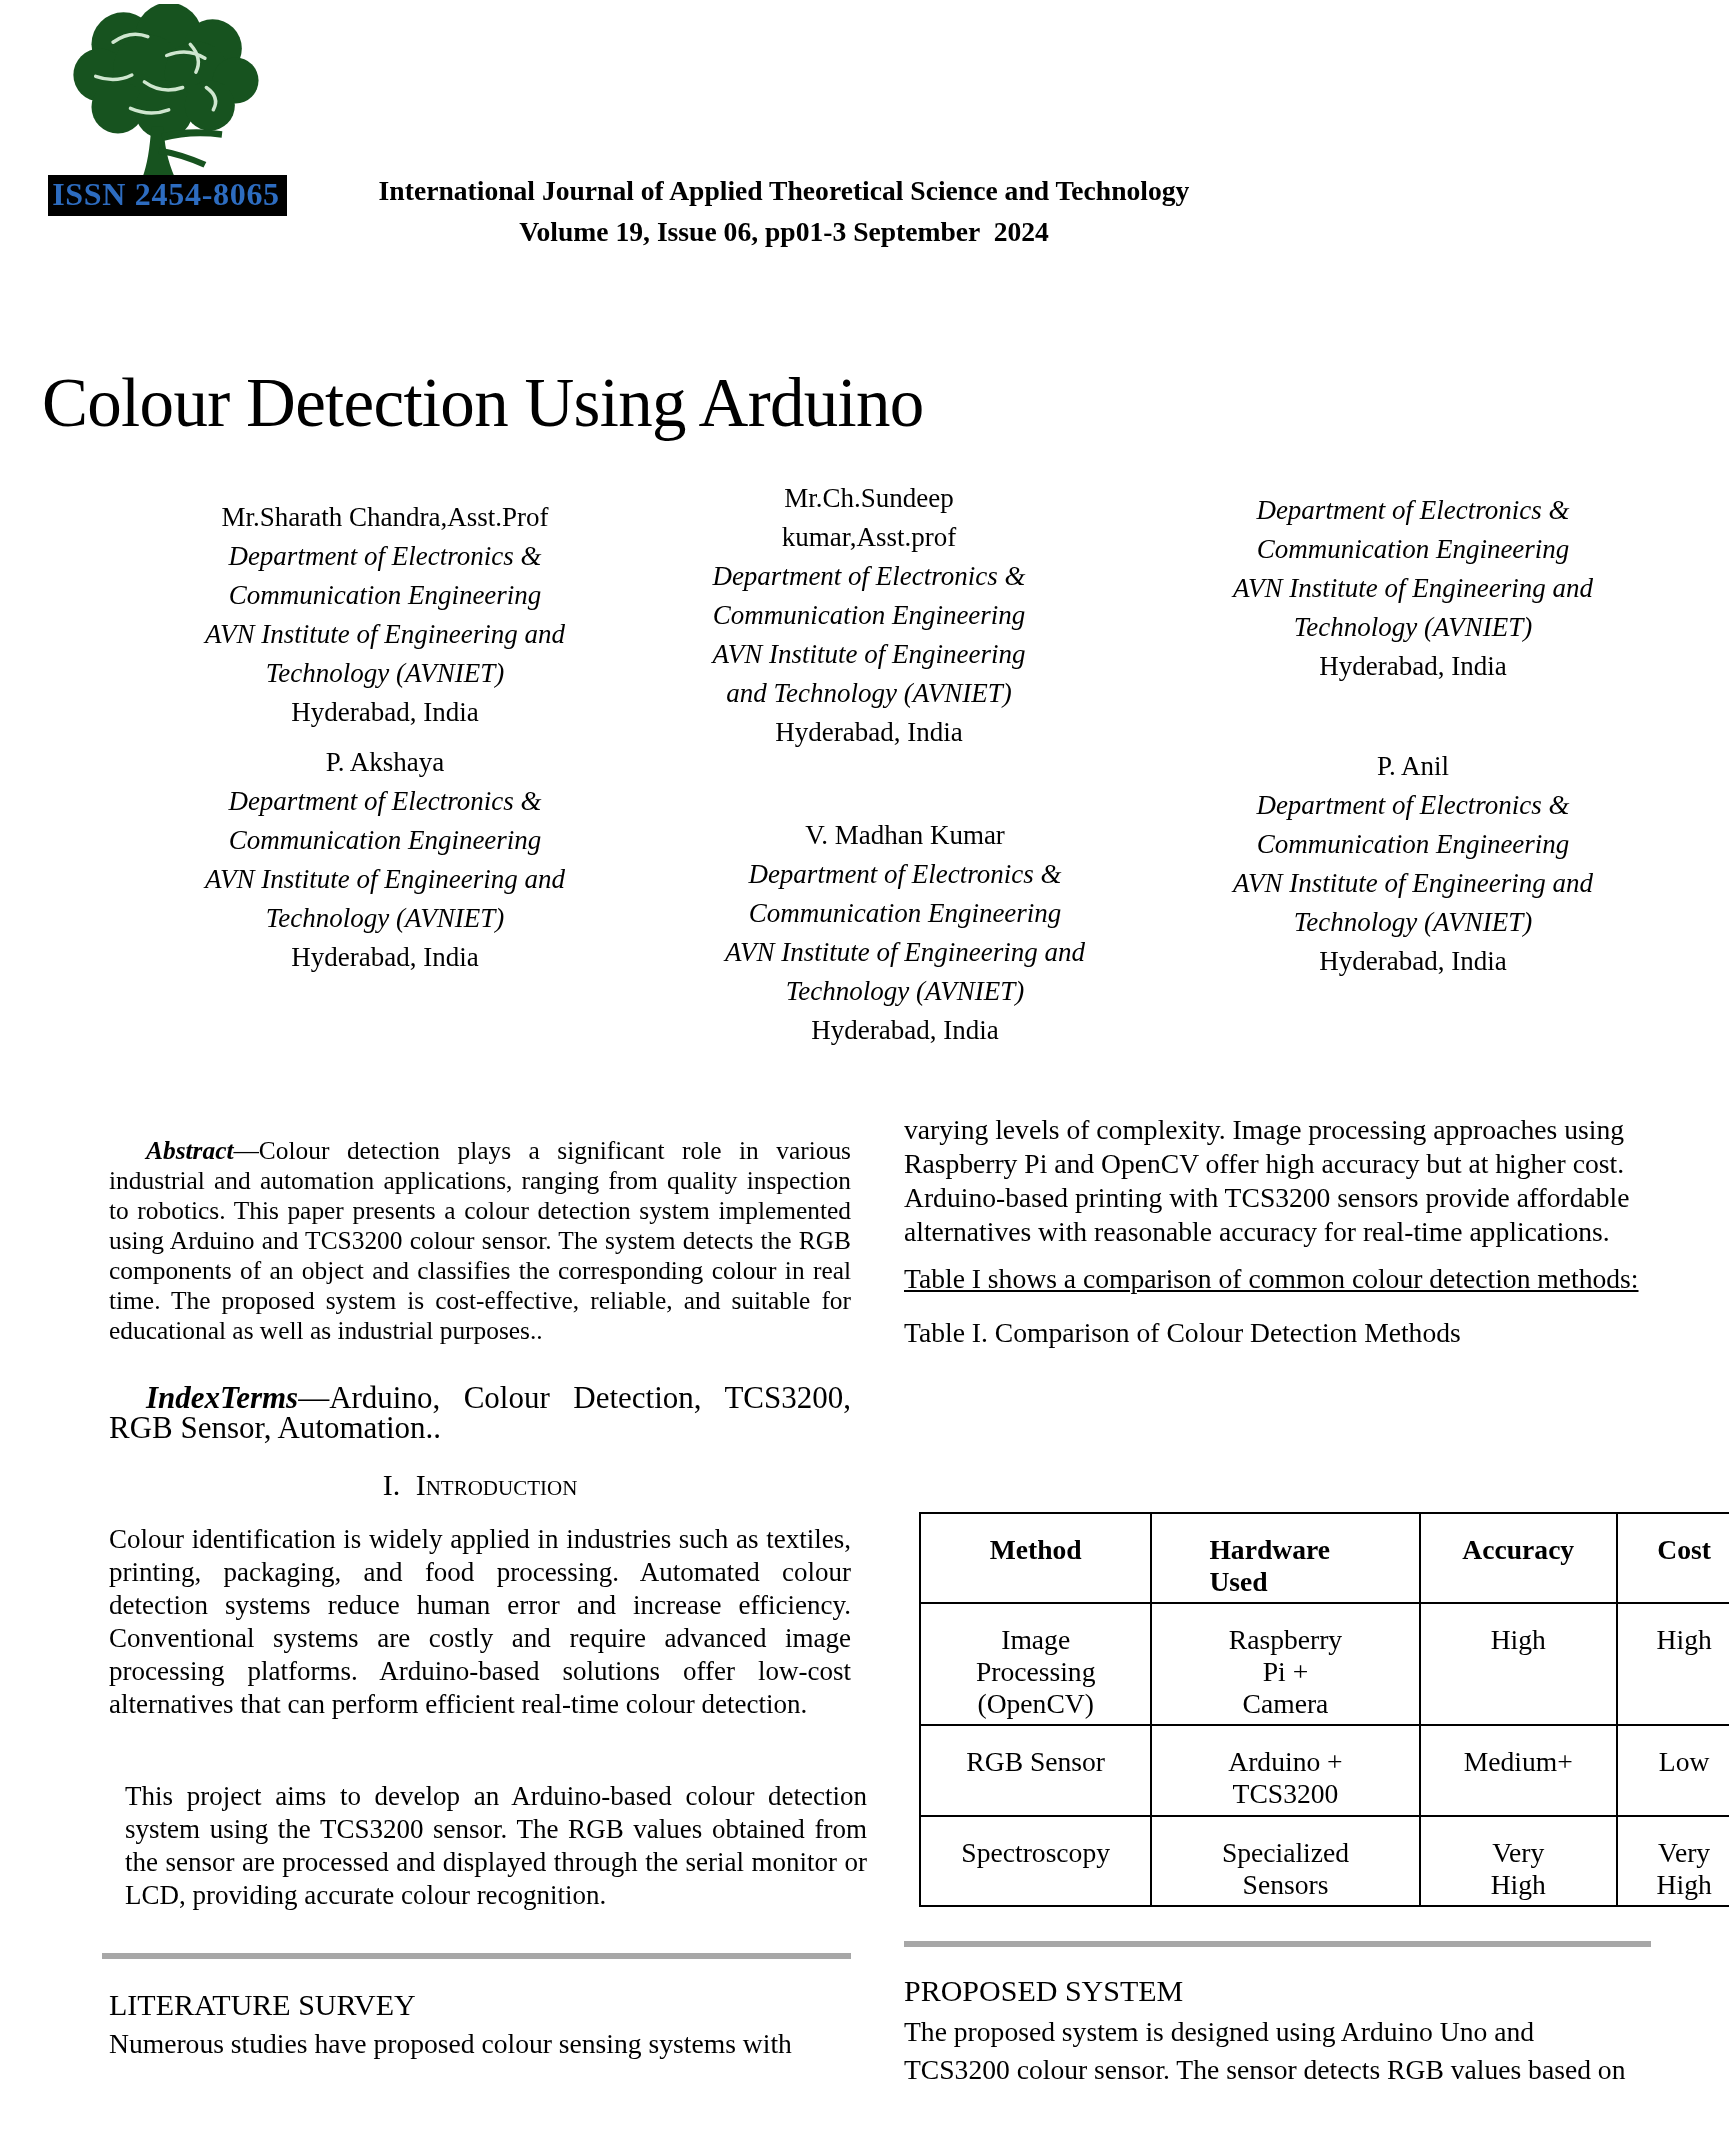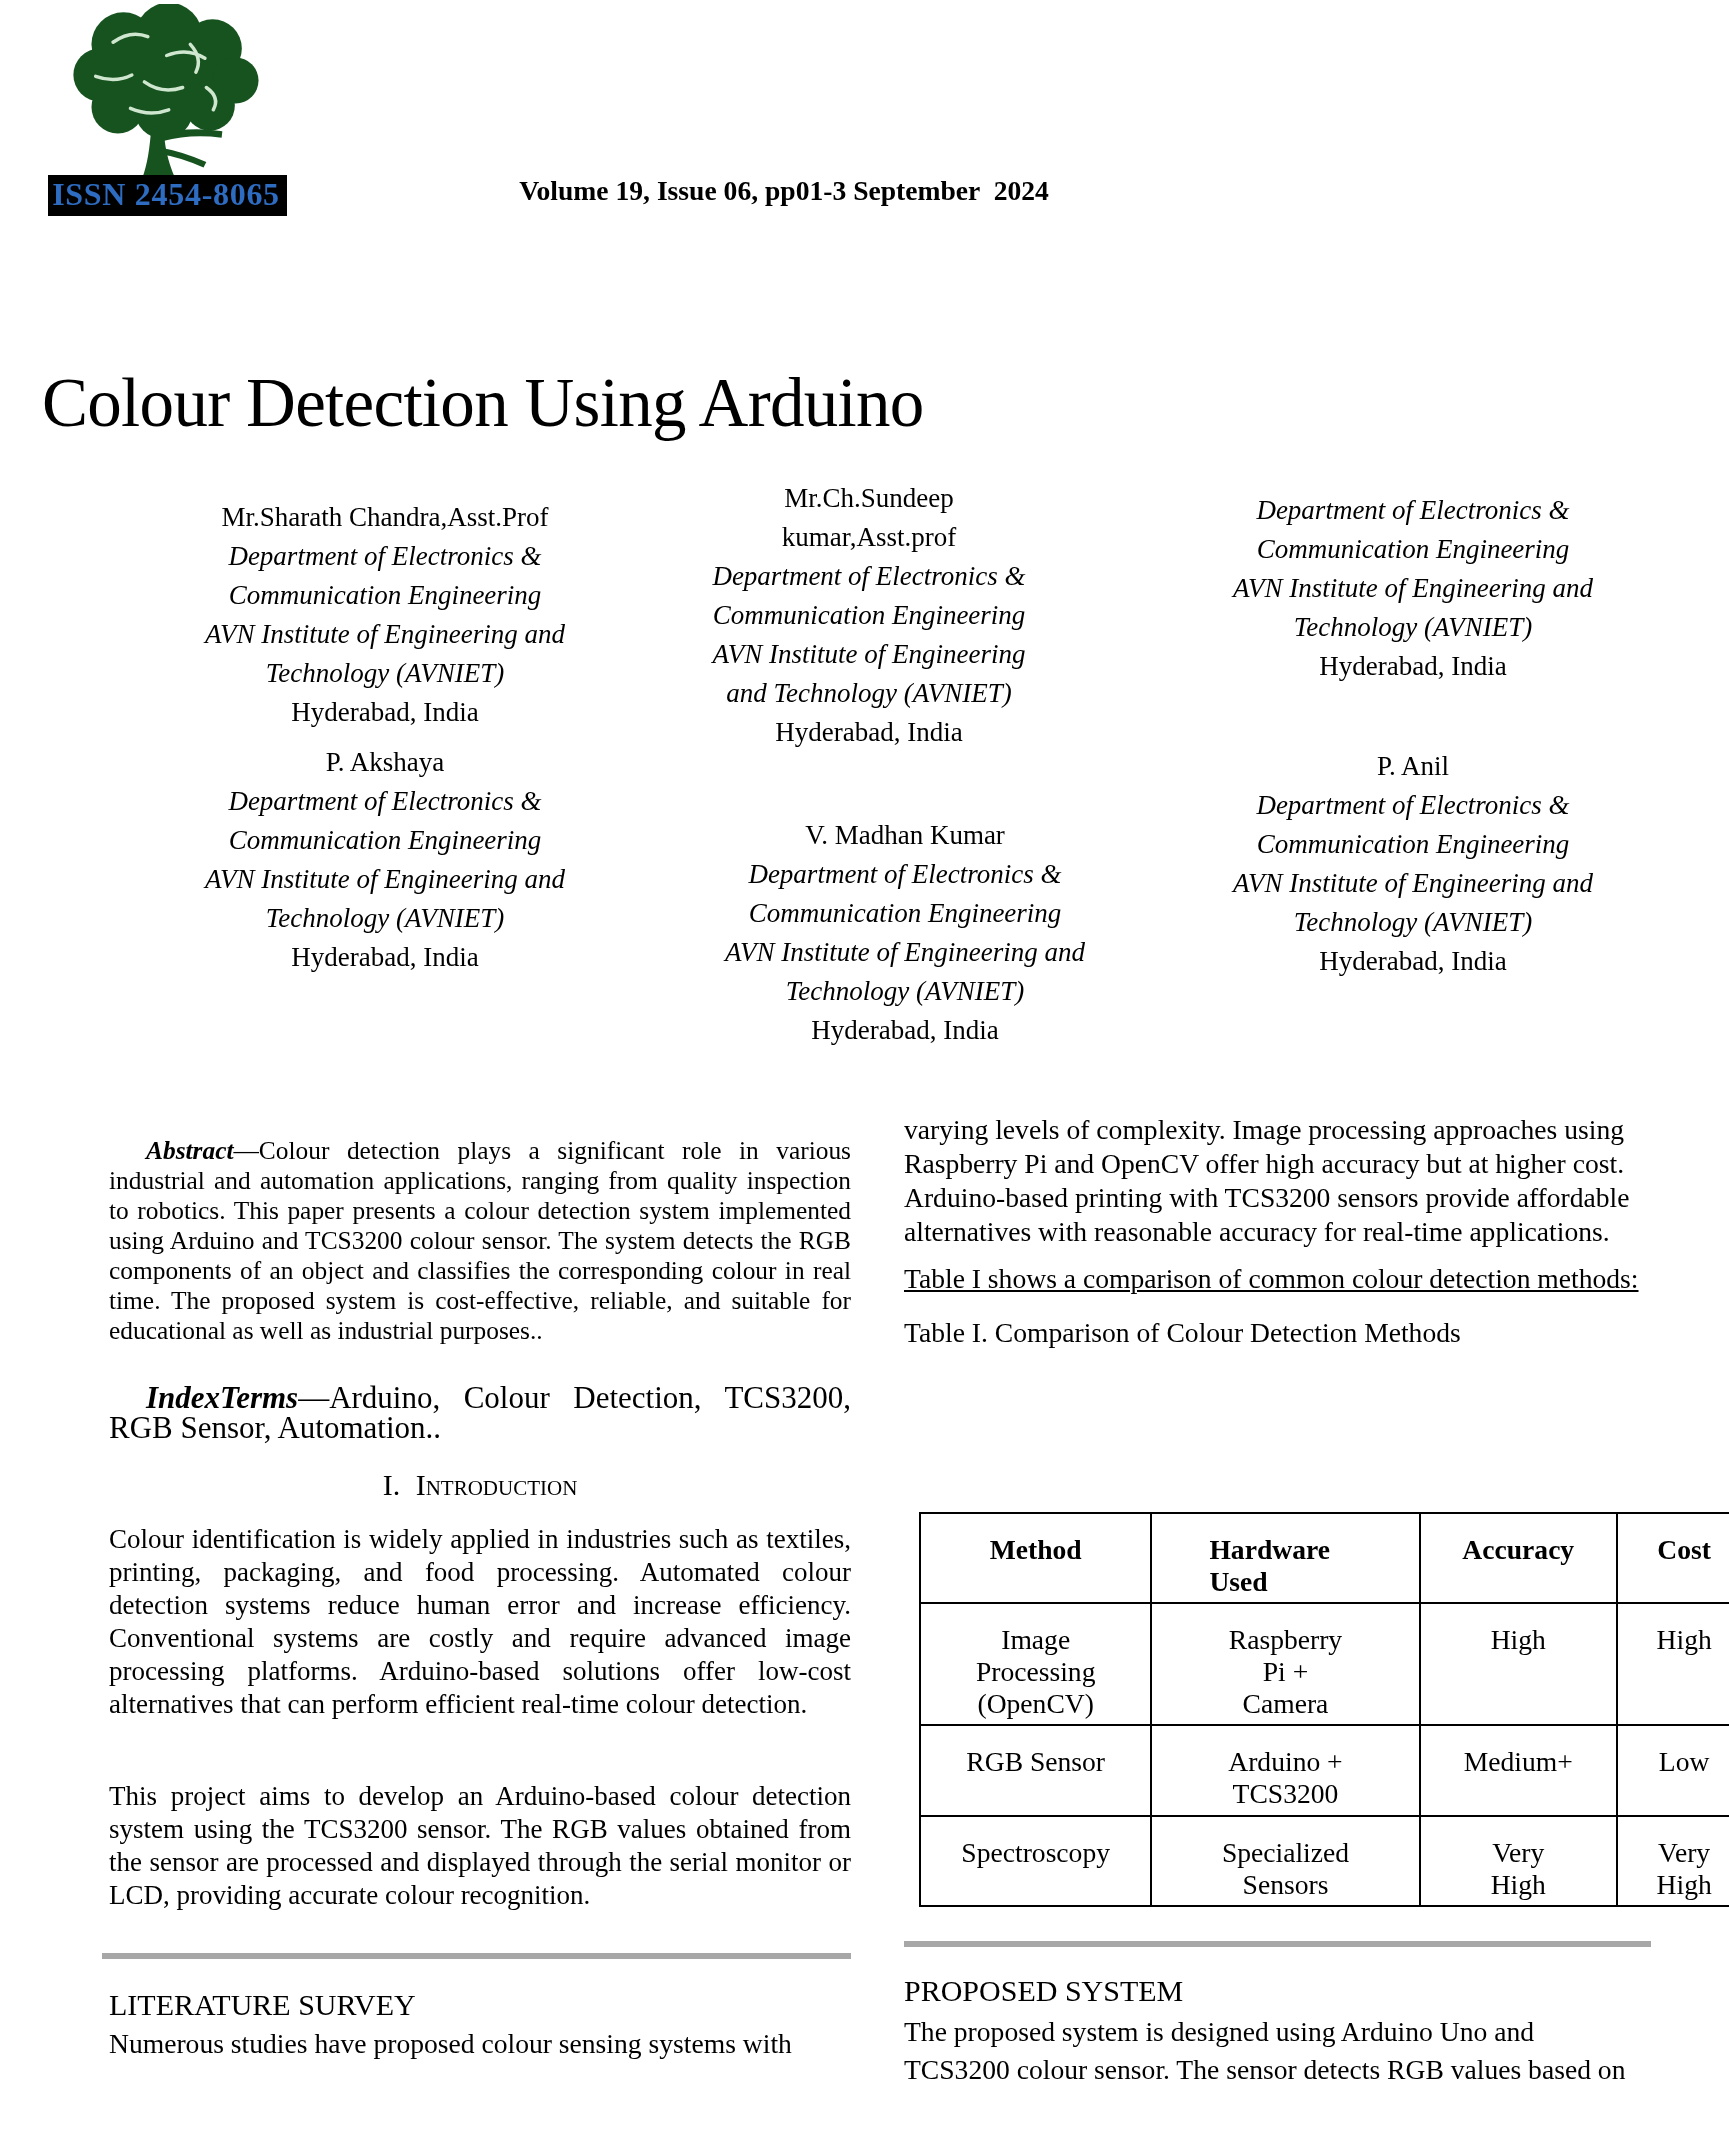--- a/index.html
+++ b/index.html
@@ -44,21 +44,21 @@
   p.justified { text-align:justify; }
   .lead { font-weight:bold; font-style:italic; }
 
   #abstract-p    { top:1135px; font-size:25.4px; line-height:30px; text-indent:37px; }
   #indexterms-p  { top:1383px; font-size:31px; line-height:30px; text-indent:37px; }
 
   #intro-heading { top:1468px; text-align:center; font-size:30px; }
   #intro-heading .sc { font-variant:small-caps; margin-left:15.5px; }
 
   #intro-p1 { top:1523px; font-size:27px; line-height:33px; }
-  #intro-p2 { top:1780px; font-size:27px; line-height:33px; }
+  #intro-p2 { top:1780px; font-size:27px; line-height:33px;margin-left:16px; }
 
   .divider { height:5.7px; background:#a7a7a7; }
   #divider-left  { left:102px;  top:1953px; width:749px; }
   #divider-right { left:904px; top:1941px; width:747px; }
 
   #lit-heading { top:1988px; font-size:30px; }
   #lit-text    { top:2028px; font-size:27.6px; }
 
   #cont-p      { top:1113px; font-size:27.6px; line-height:34px; white-space:pre-line; }
   #table-intro { top:1263px; font-size:27.6px;text-decoration:underline; }
@@ -109,20 +109,21 @@
       <path d="M140,112 q25,18 55,8"></path>
       <path d="M206,58 q18,20 8,40"></path>
       <path d="M120,150 q28,12 55,2"></path>
       <path d="M229,120 q20,14 10,32"></path>
     </g>
   </svg>
 
   <div id="issn-badge" class="abs">ISSN 2454-8065</div>
 
   <div id="journal-head" class="abs">
+    <div>International Journal of Applied Theoretical Science and Technology</div>
     <div class="pre">Volume 19, Issue 06, pp01-3 September  2024</div>
   </div>
 
   <h1 id="paper-title" class="abs" style="font-weight:normal;">Colour Detection Using Arduino</h1>
 
   <div id="author-0" class="abs author">
     <div class="a-name">Mr.Sharath Chandra,Asst.Prof</div>
     <div class="a-affil">Department of Electronics &amp;
 Communication Engineering
 AVN Institute of Engineering and

